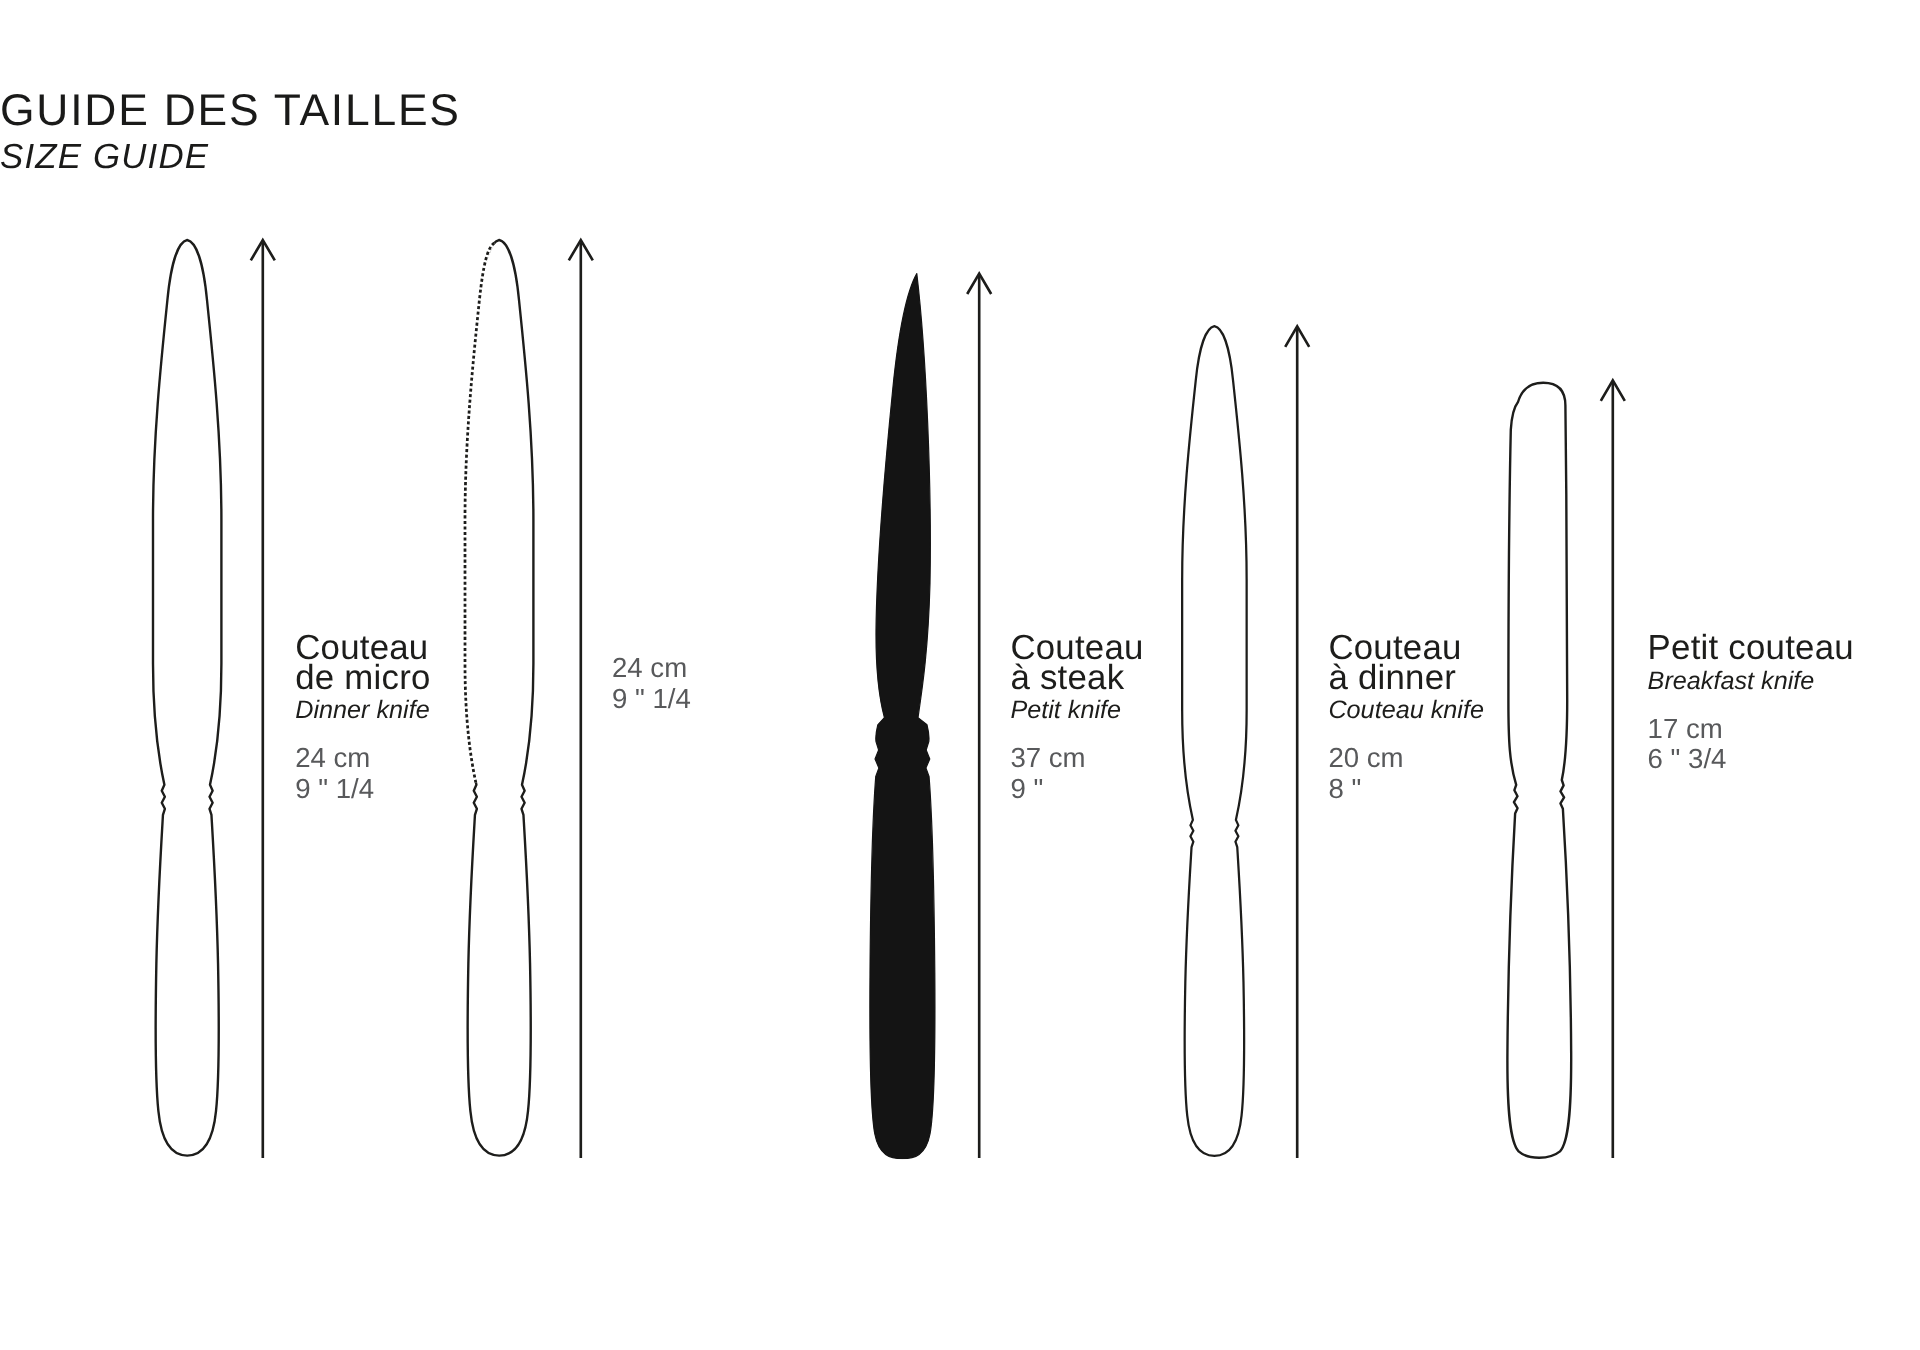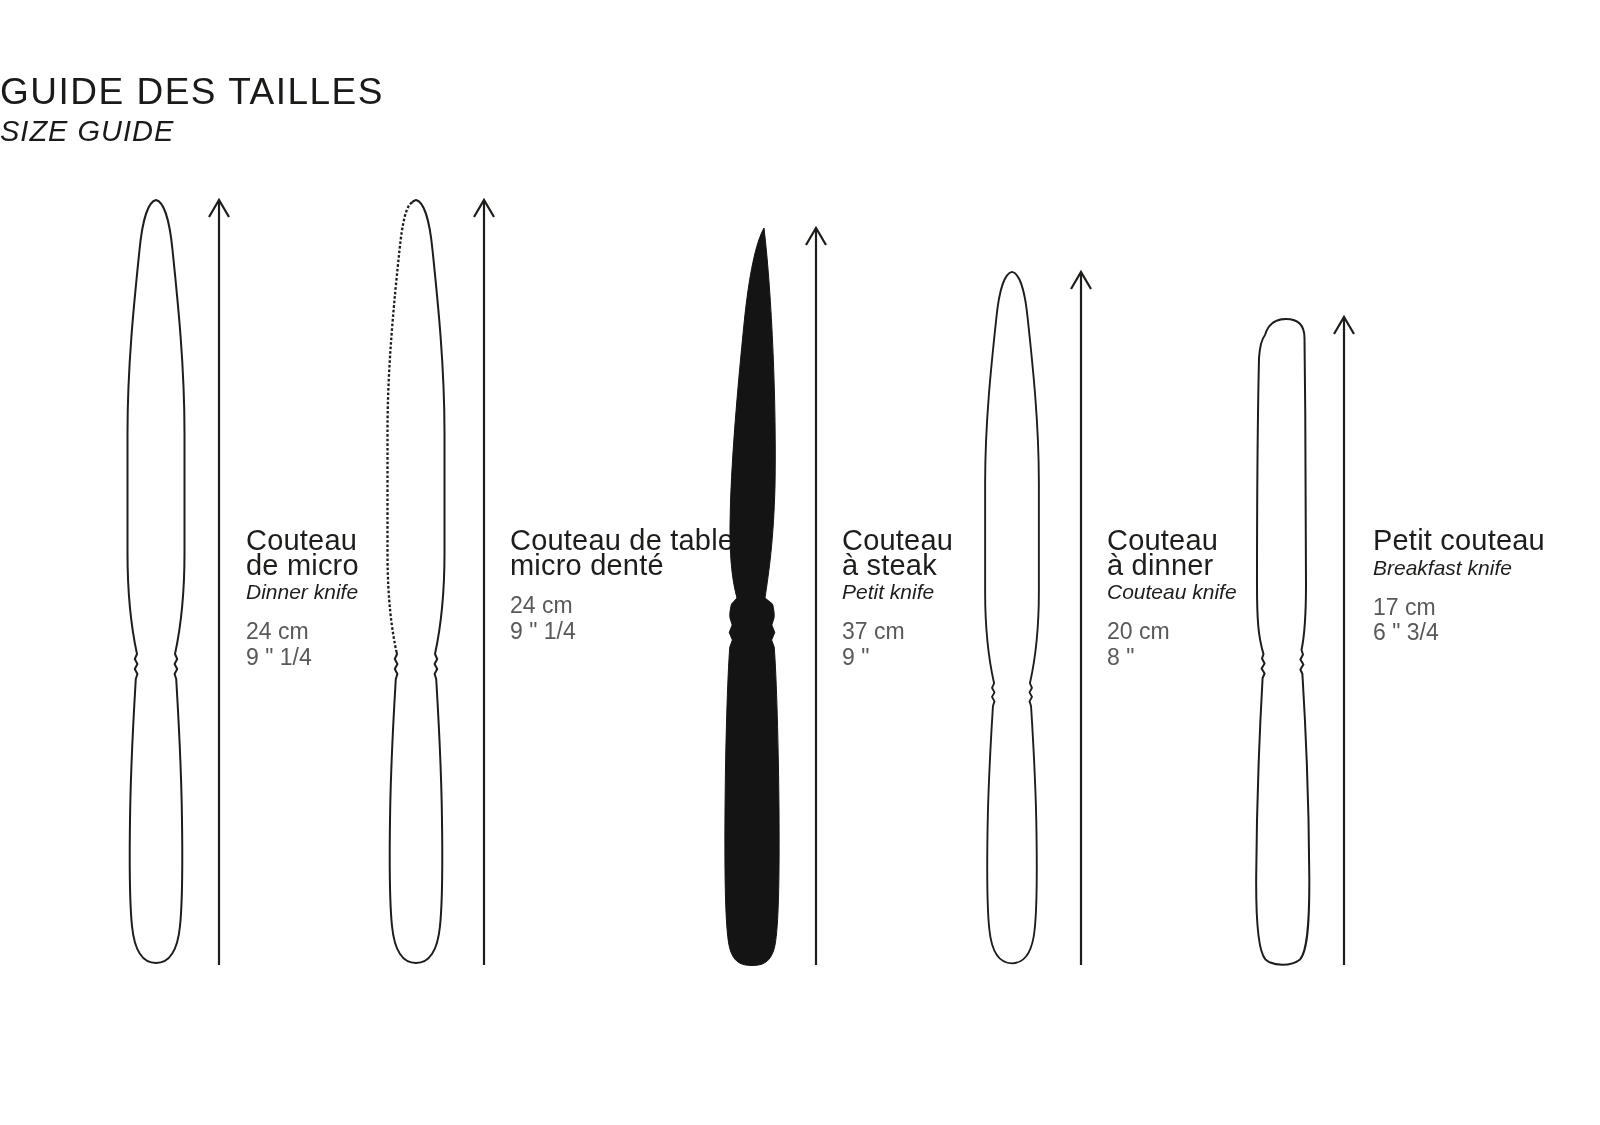--- a/index.html
+++ b/index.html
@@ -98,24 +98,20 @@
   <svg class="abs" style="left:381px;top:198px;" width="70" height="768" viewBox="0 0 70 768">
     <path class="knife-outline" d="M35 2 C27.5 3.5 21.5 21 18.5 52 C13 105 6.5 168 6.5 235 L6.5 355 C6.5 402 11 433 16 456 l-2.2 5 l2.6 5 l-2.6 5 l2.6 5 l-1.6 5 C14 495 10.5 550 9.3 605 C8.2 662 8.5 704 11 728 C13.5 753 22 765 35 765 C48 765 56.5 753 59 728 C61.5 704 61.8 662 60.7 605 C59.5 550 56 495 55.2 481 l-1.6 -5 l2.6 -5 l-2.6 -5 l2.6 -5 l-2.2 -5 C59 433 63.5 402 63.5 355 L63.5 235 C63.5 168 57 105 51.5 52 C48.5 21 42.5 3.5 35 2 Z"></path>
     <path class="serr-erase" d="M31 4.5 C25 8 21.5 24 18.5 52 C13 105 6.5 168 6.5 235 L6.5 355 C6.5 402 11 433 15.5 454"></path>
     <path class="serr-dash" d="M31 4.5 C25 8 21.5 24 18.5 52 C13 105 6.5 168 6.5 235 L6.5 355 C6.5 402 11 433 15.5 454"></path>
   </svg>
   <svg class="abs" style="left:471px;top:197px;" width="26" height="769" viewBox="0 0 26 769">
     <line class="arrow-line" x1="13" y1="5" x2="13" y2="768"></line>
     <polyline class="arrow-head" points="3,20 13,3 23,20"></polyline>
   </svg>
   <div class="abs klabel" style="left:510px;">
-    <div class="fr">
-      <span>Couteau de table</span>
-      <span>micro denté</span>
-    </div>
     <div class="size">
       <span>24 cm</span>
       <span>9 " 1/4</span>
     </div>
   </div>
 
   <svg class="abs" style="left:716px;top:226px;" width="70" height="740" viewBox="0 0 70 740">
     <path class="knife-filled" d="M48 2 C40 16 33 48 28 98 C22 158 14.5 240 14 300 C13.8 335 16.5 355 21 372 L15.5 378 C14 384 13.5 388 14 392 l2.2 7 l-3 7.5 l3.2 7.5 l-2.6 7 C11.5 450 9.5 520 9 585 C8.5 655 9.5 700 13 719 C16.5 737 26 739.5 36 739.5 C46 739.5 55.5 737 59 719 C62.5 700 63.5 655 63 585 C62.5 520 60.5 450 58.2 421 l-2.6 -7 l3.2 -7.5 l-3 -7.5 l2.2 -7 C58.5 388 58 384 56.5 378 L49 372 C53 345 57.5 315 59 260 C60.5 180 56 70 48 2 Z"></path>
   </svg>
   <svg class="abs" style="left:803px;top:225px;" width="26" height="741" viewBox="0 0 26 741">

